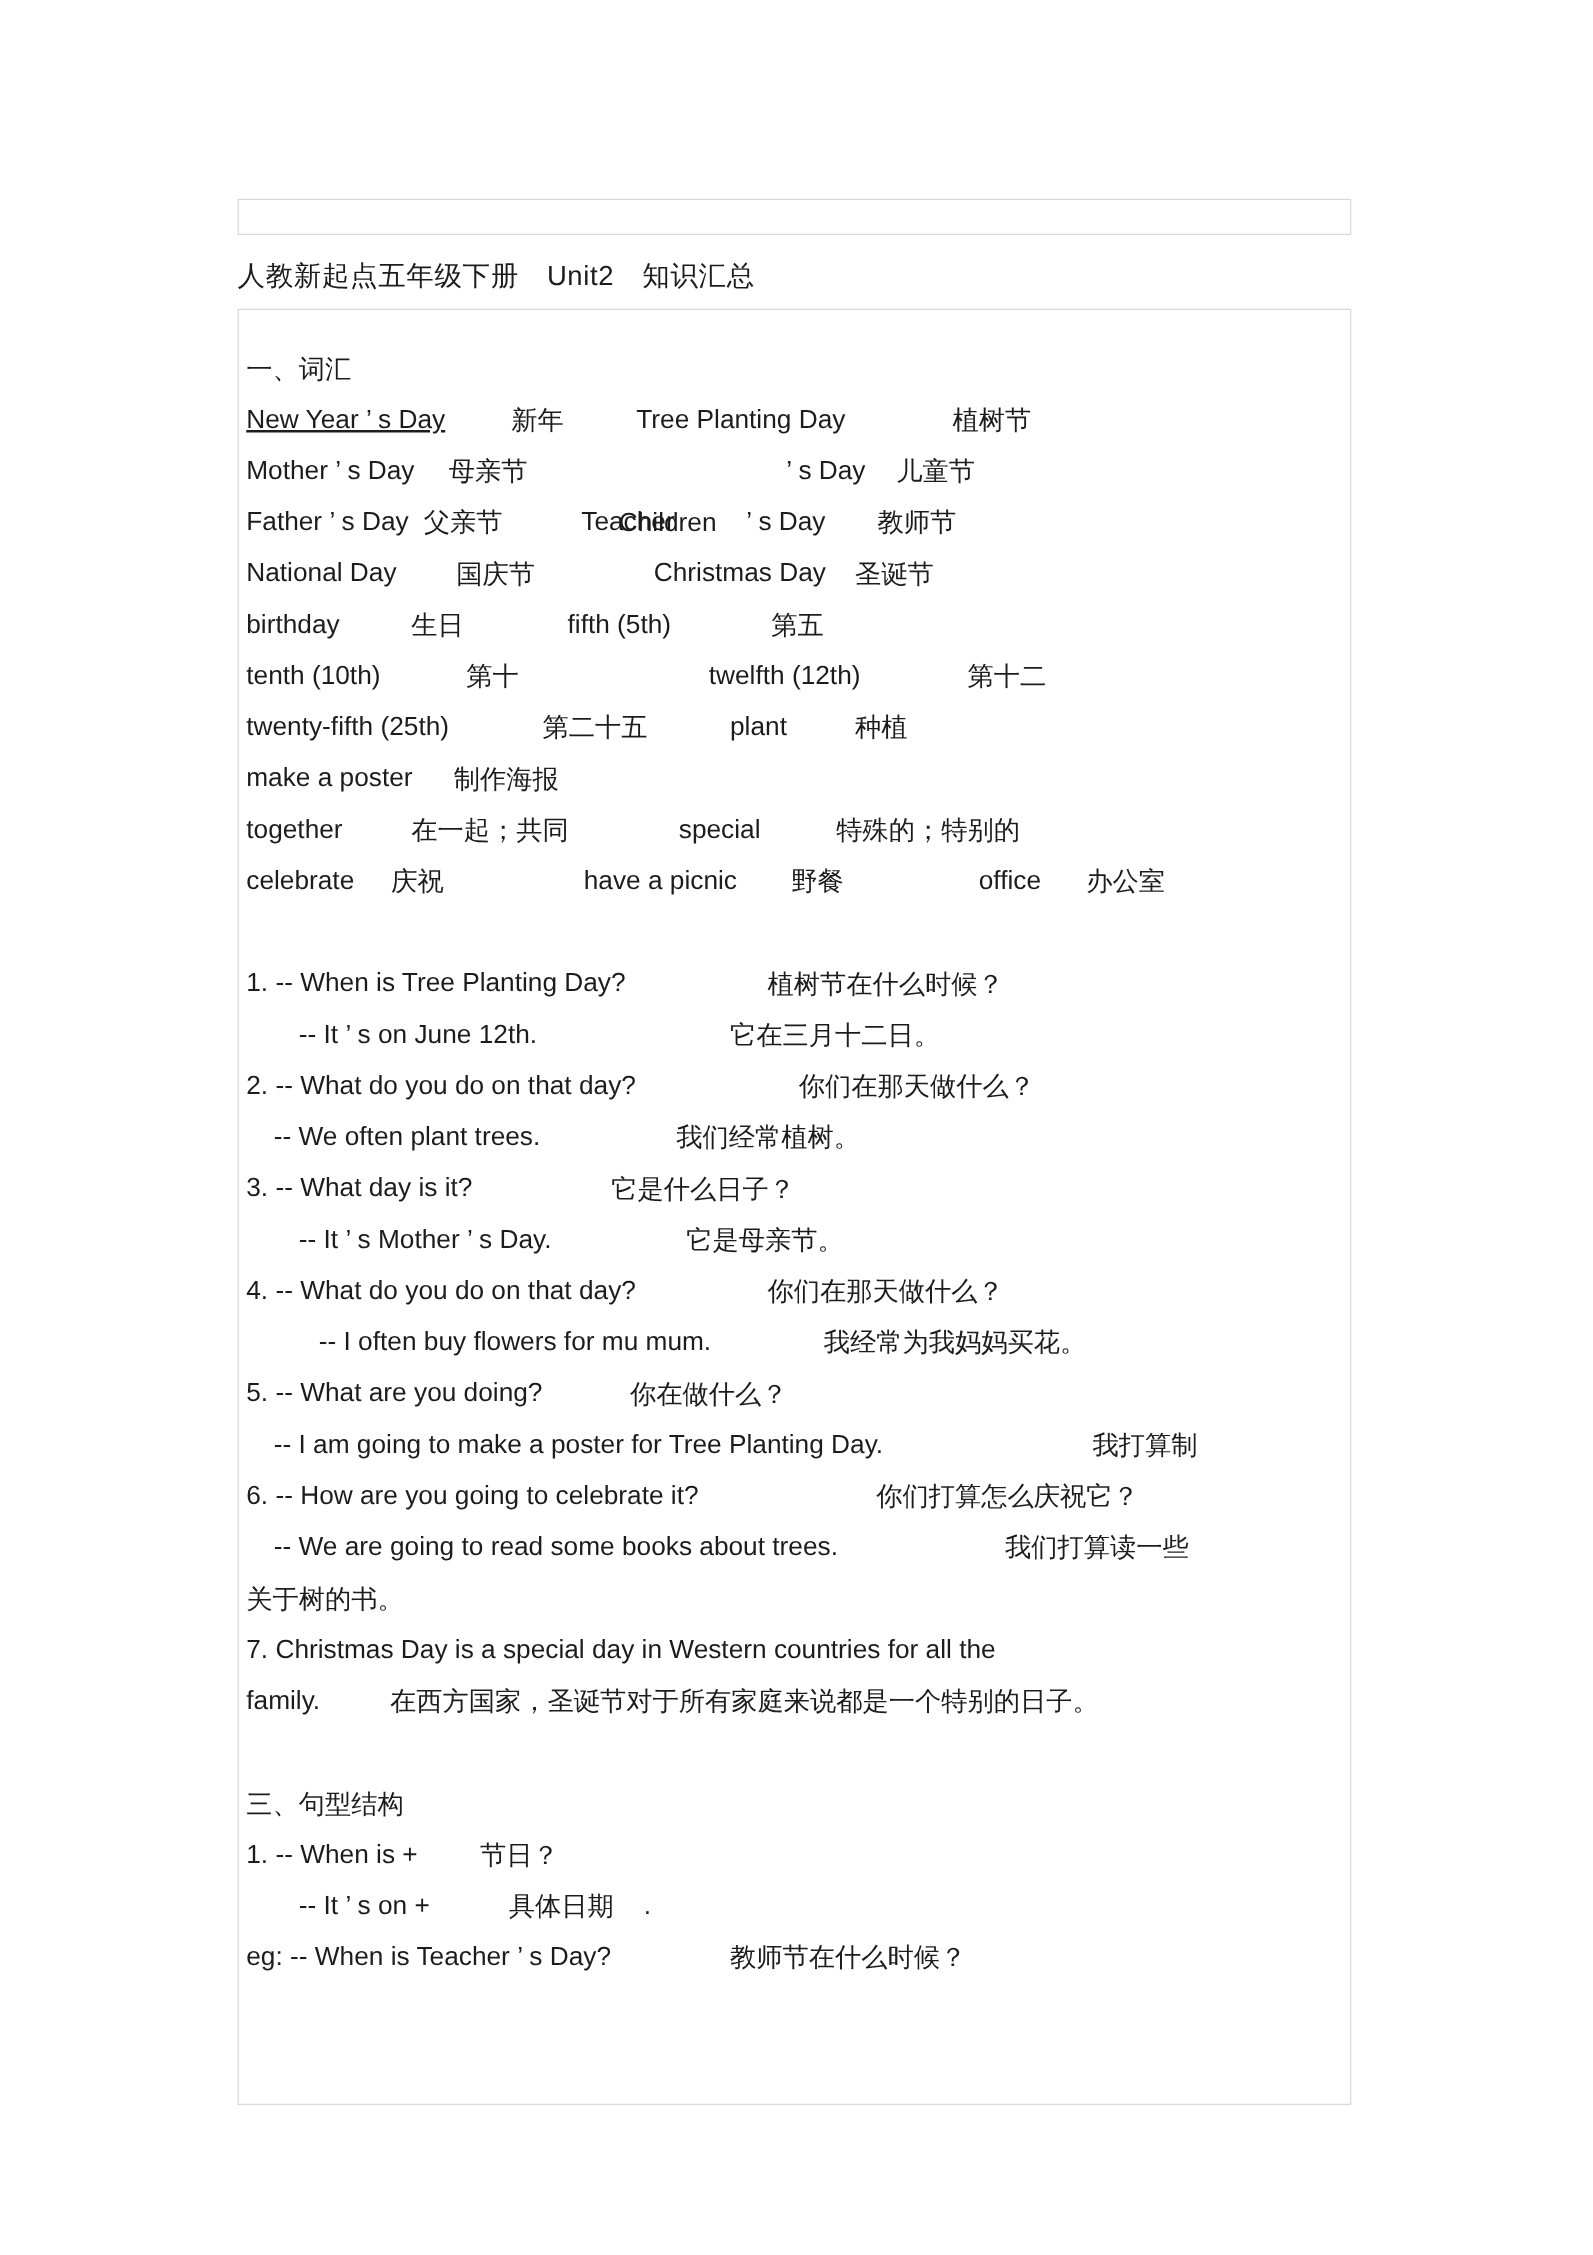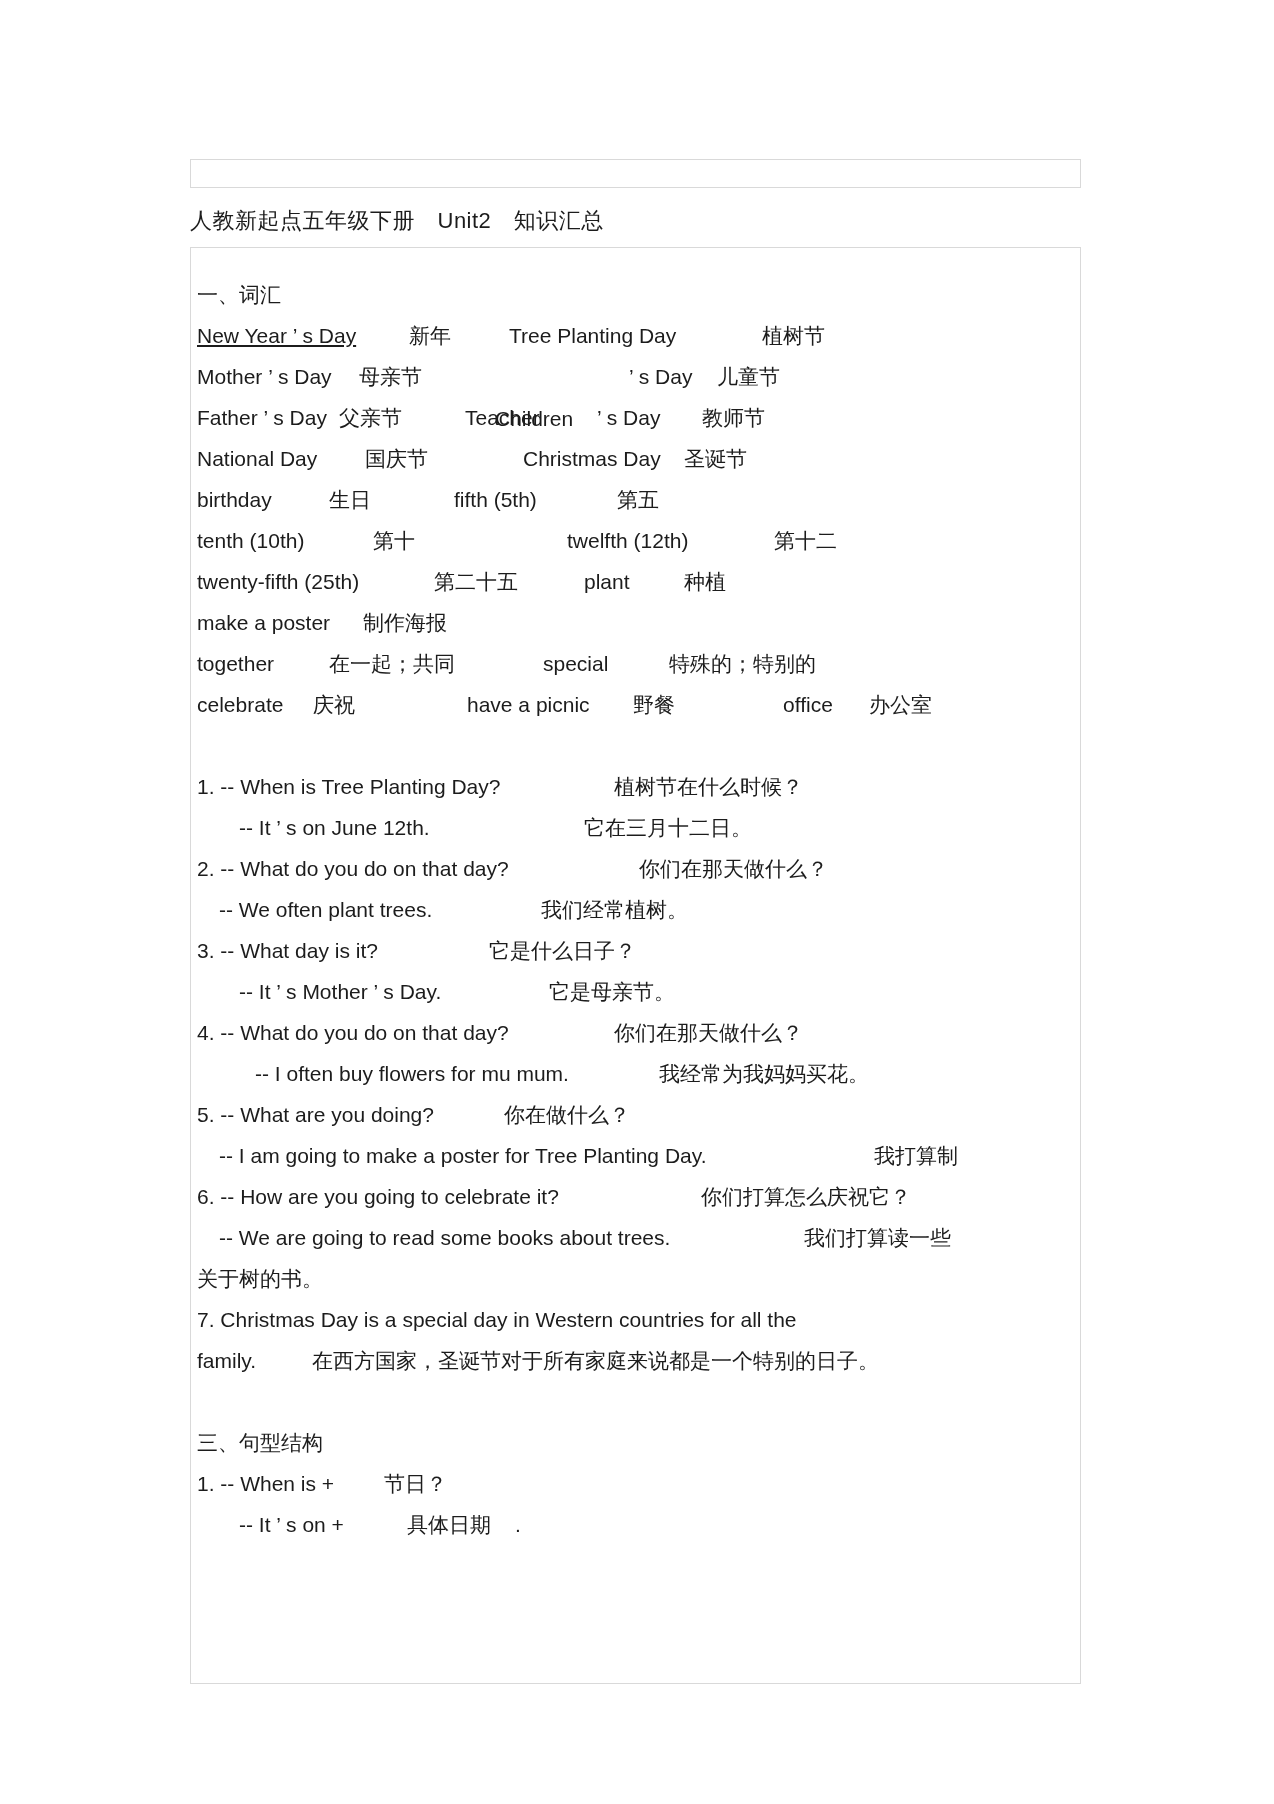--- a/index.html
+++ b/index.html
@@ -192,15 +192,19 @@
         </div>
         <div class="line">
           <span class="seg" style="left: 0px;">1. -- When is +</span>
           <span class="seg" style="left: 187px;">节日？</span>
         </div>
         <div class="line">
           <span class="seg" style="left: 42px;">-- It ’ s on +</span>
           <span class="seg" style="left: 210px;">具体日期</span>
           <span class="seg" style="left: 318px;">.</span>
         </div>
+        <div class="line">
+          <span class="seg" style="left: 0px;">eg: -- When is Teacher ’ s Day?</span>
+          <span class="seg" style="left: 387px;">教师节在什么时候？</span>
+        </div>
       </div>
   </div>
 </div>
 
 </body></html>

